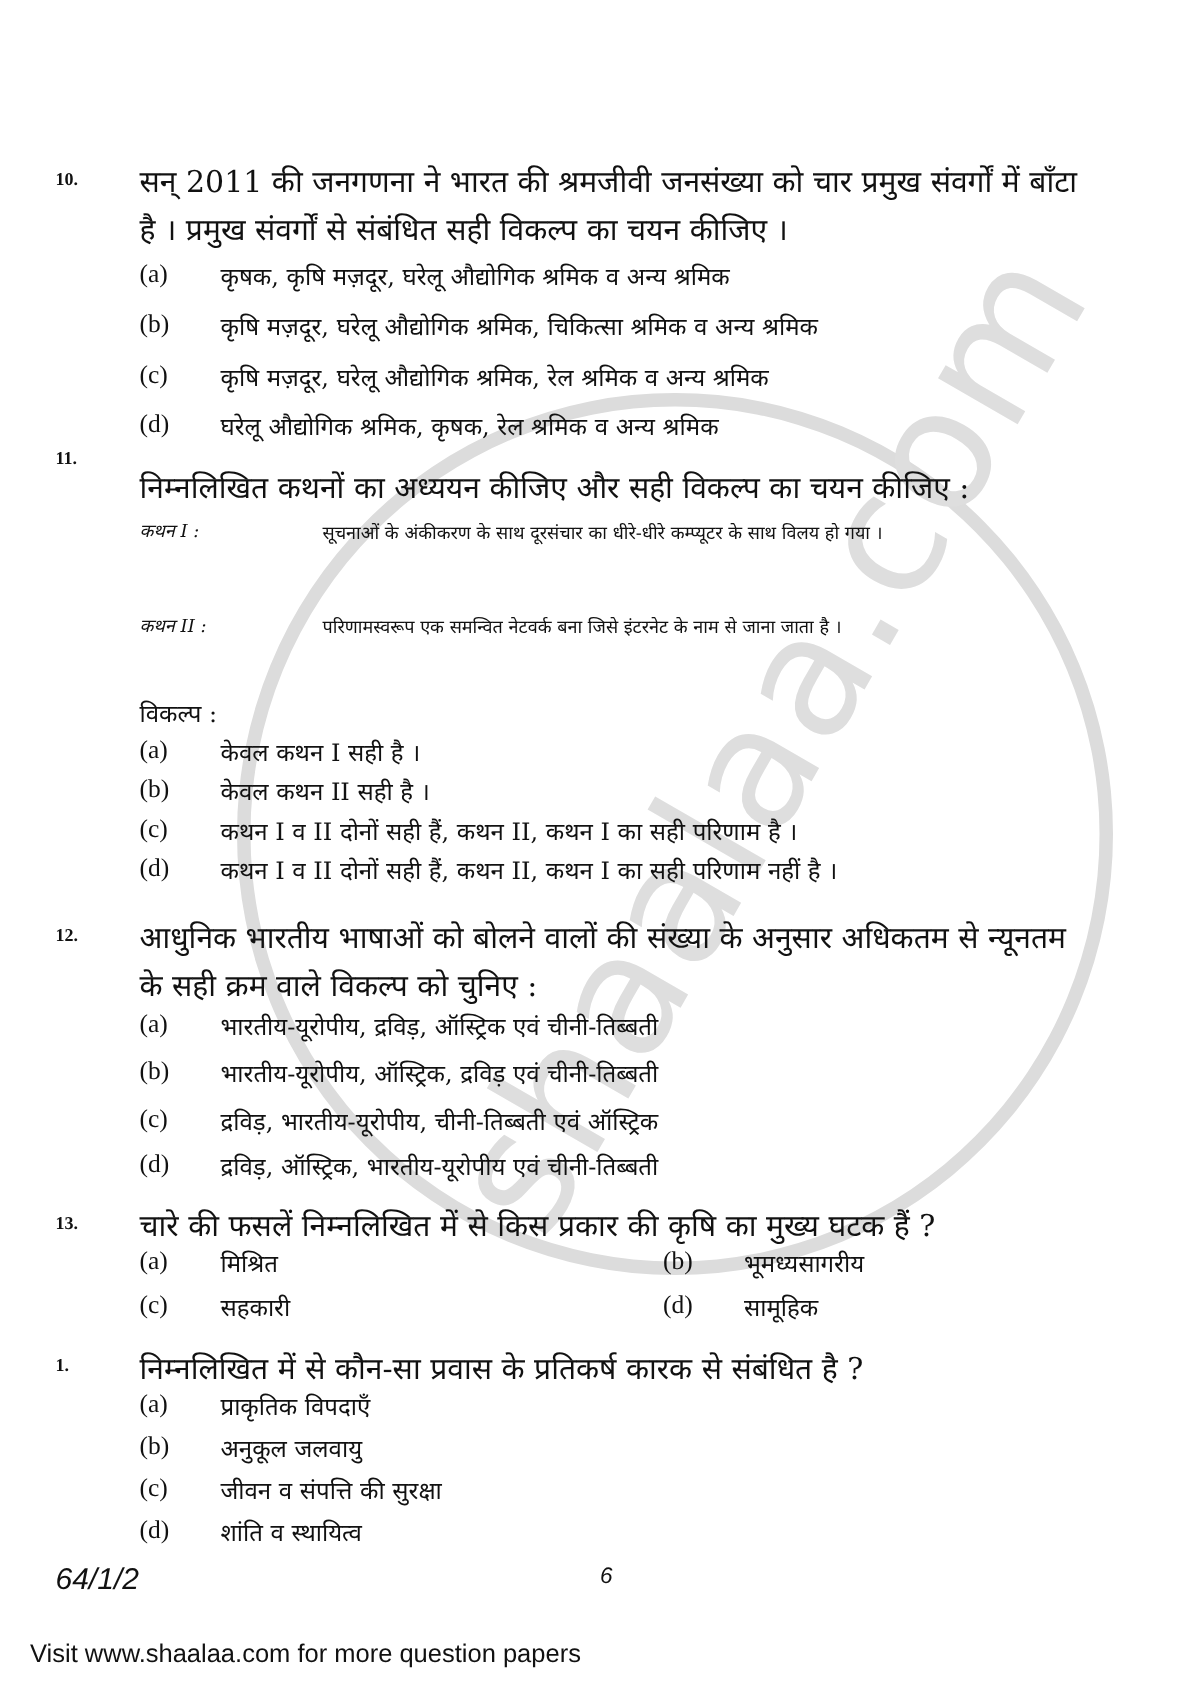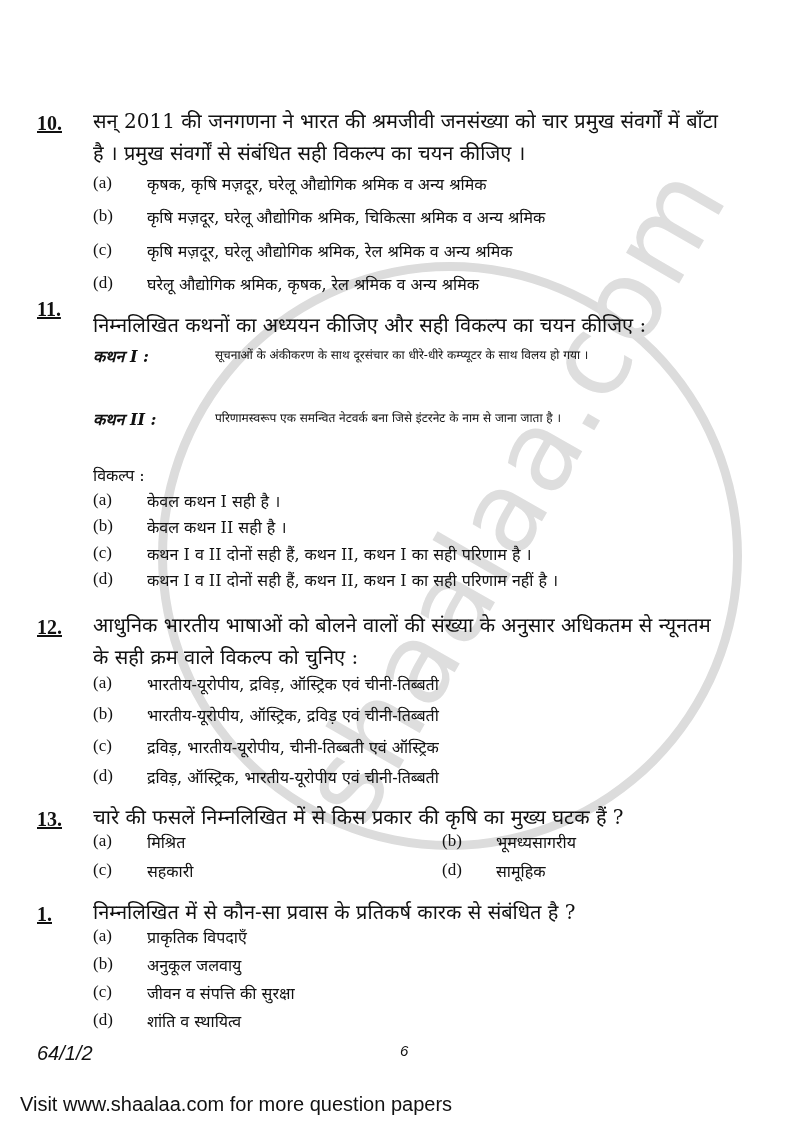--- a/index.html
+++ b/index.html
@@ -1,30 +1,30 @@
 <!DOCTYPE html>
 <html><head>
 <meta charset="utf-8">
 <style>
   html, body { margin: 0; padding: 0; background: #ffffff; }
   body { width: 800px; height: 1131px; position: relative; overflow: hidden; font-family: "DejaVu Serif", serif; color: #111; }
   .watermark-circle { position: absolute; left: 158px; top: 262px; width: 584px; height: 588px; border: 9px solid #dcdcdc; border-radius: 50%; box-sizing: border-box; z-index: 0; }
   .watermark-text { position: absolute; left: 200px; top: 520px; width: 520px; text-align: center; font-family: "DejaVu Sans", sans-serif; font-size: 112px; color: #dedede; transform: rotate(-60deg); transform-origin: center center; z-index: 0; letter-spacing: 2px; }
   .content { position: absolute; left: 0; top: 0; width: 800px; z-index: 1; }
   .q { position: absolute; left: 0; width: 800px; }
-  .qnum { position: absolute; left: 37px; font-weight: bold; font-size: 20px; font-family: "Liberation Serif", serif; text-decoration: underline; }
+  .qnum { position: absolute; left: 37px; font-weight: bold; font-size: 12px; font-family: "Liberation Serif", serif; }
   .qtext { position: absolute; left: 93px; width: 630px; font-size: 20px; line-height: 32px; }
   .opt { position: absolute; left: 93px; font-size: 16px; }
   .opt .lbl { position: absolute; left: 0; font-family: "Liberation Serif", serif; font-size: 17px; }
   .opt .txt { position: absolute; left: 54px; white-space: nowrap; }
-  .stmt-lbl { position: absolute; left: 93px; font-style: italic; font-size: 16px; font-weight: bold; }
+  .stmt-lbl { position: absolute; left: 93px; font-style: italic; font-size: 12px; }
   .stmt-txt { position: absolute; left: 215px; width: 503px; font-size: 12px; line-height: 32px; text-align: justify; text-align-last: left; }
   .footer-code { position: absolute; left: 37px; top: 1042px; font-family: "Liberation Sans", sans-serif; font-style: italic; font-size: 20px; }
   .footer-page { position: absolute; left: 400px; top: 1042px; font-family: "Liberation Sans", sans-serif; font-style: italic; font-size: 15px; }
-  .visit { position: absolute; left: 20px; top: 1093px; font-family: "Liberation Sans", sans-serif; font-size: 20px; color: #111; }
+  .visit { position: absolute; left: 20px; top: 1093px; font-family: "Liberation Sans", sans-serif; font-size: 17px; color: #111; }
 </style>
 </head>
 <body>
 
 <div class="watermark-circle"></div>
 <div class="watermark-text">shaalaa.com</div>
 
 <div class="content">
 
   <div class="q">

